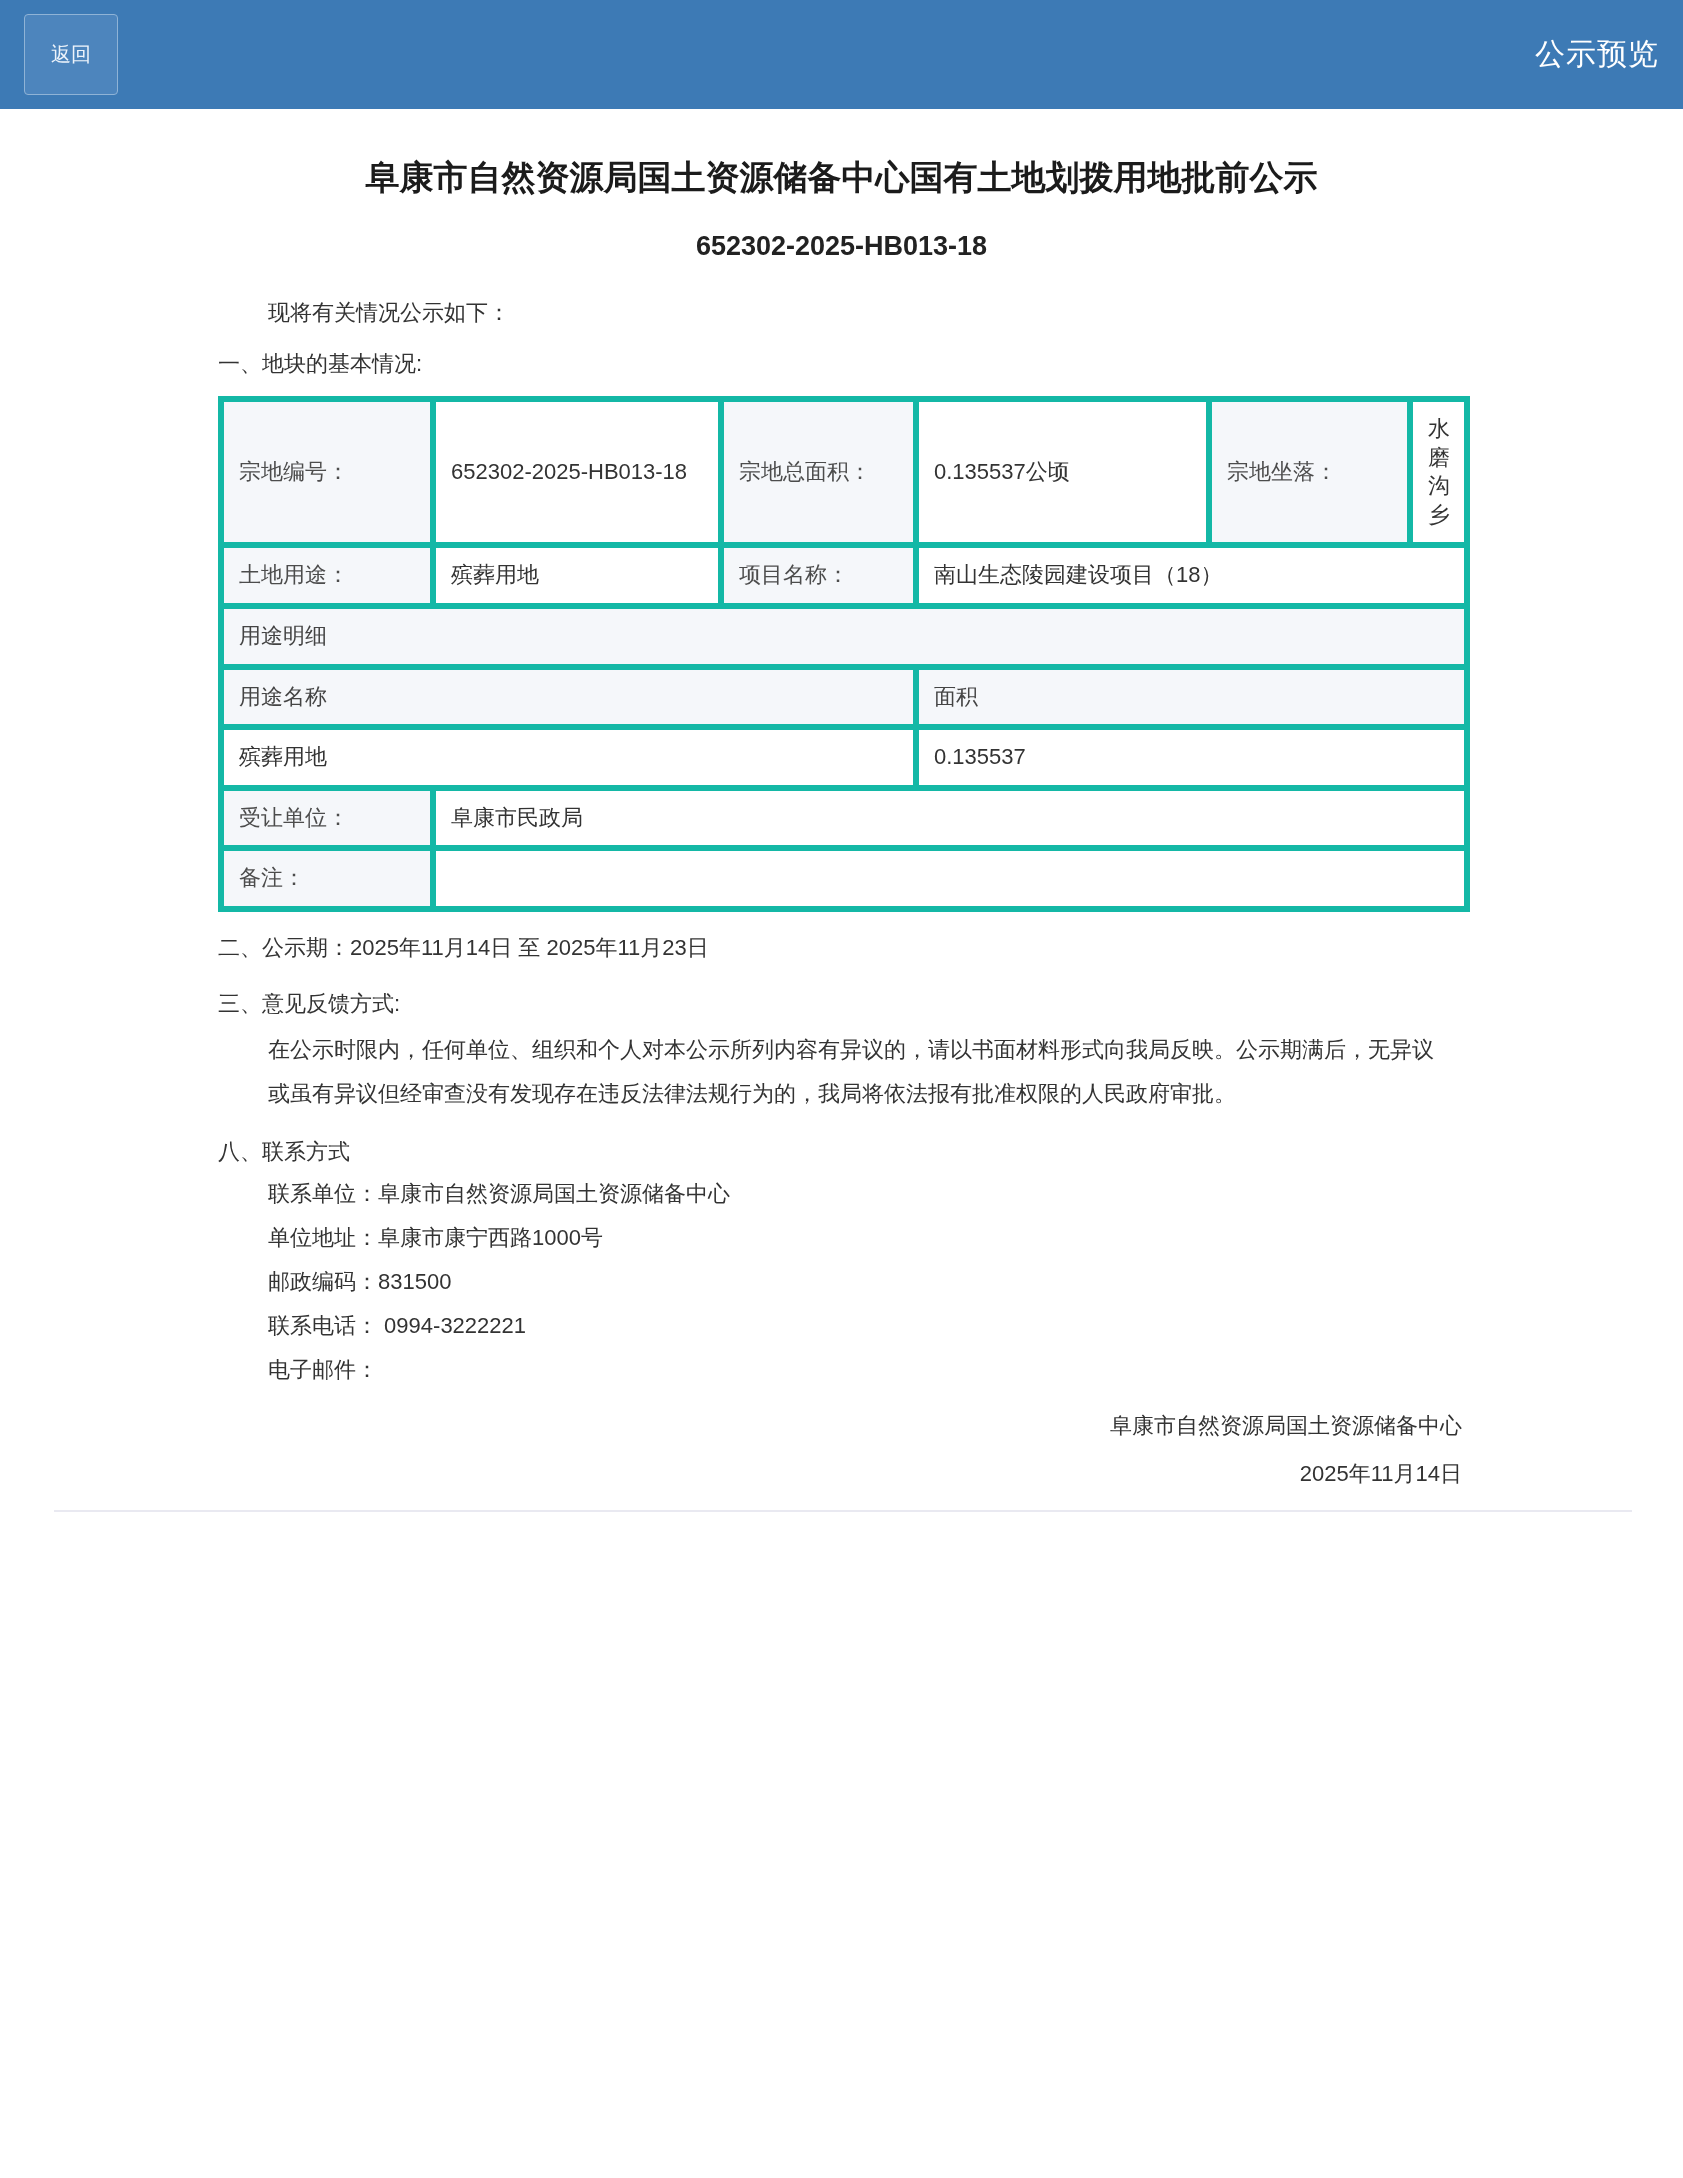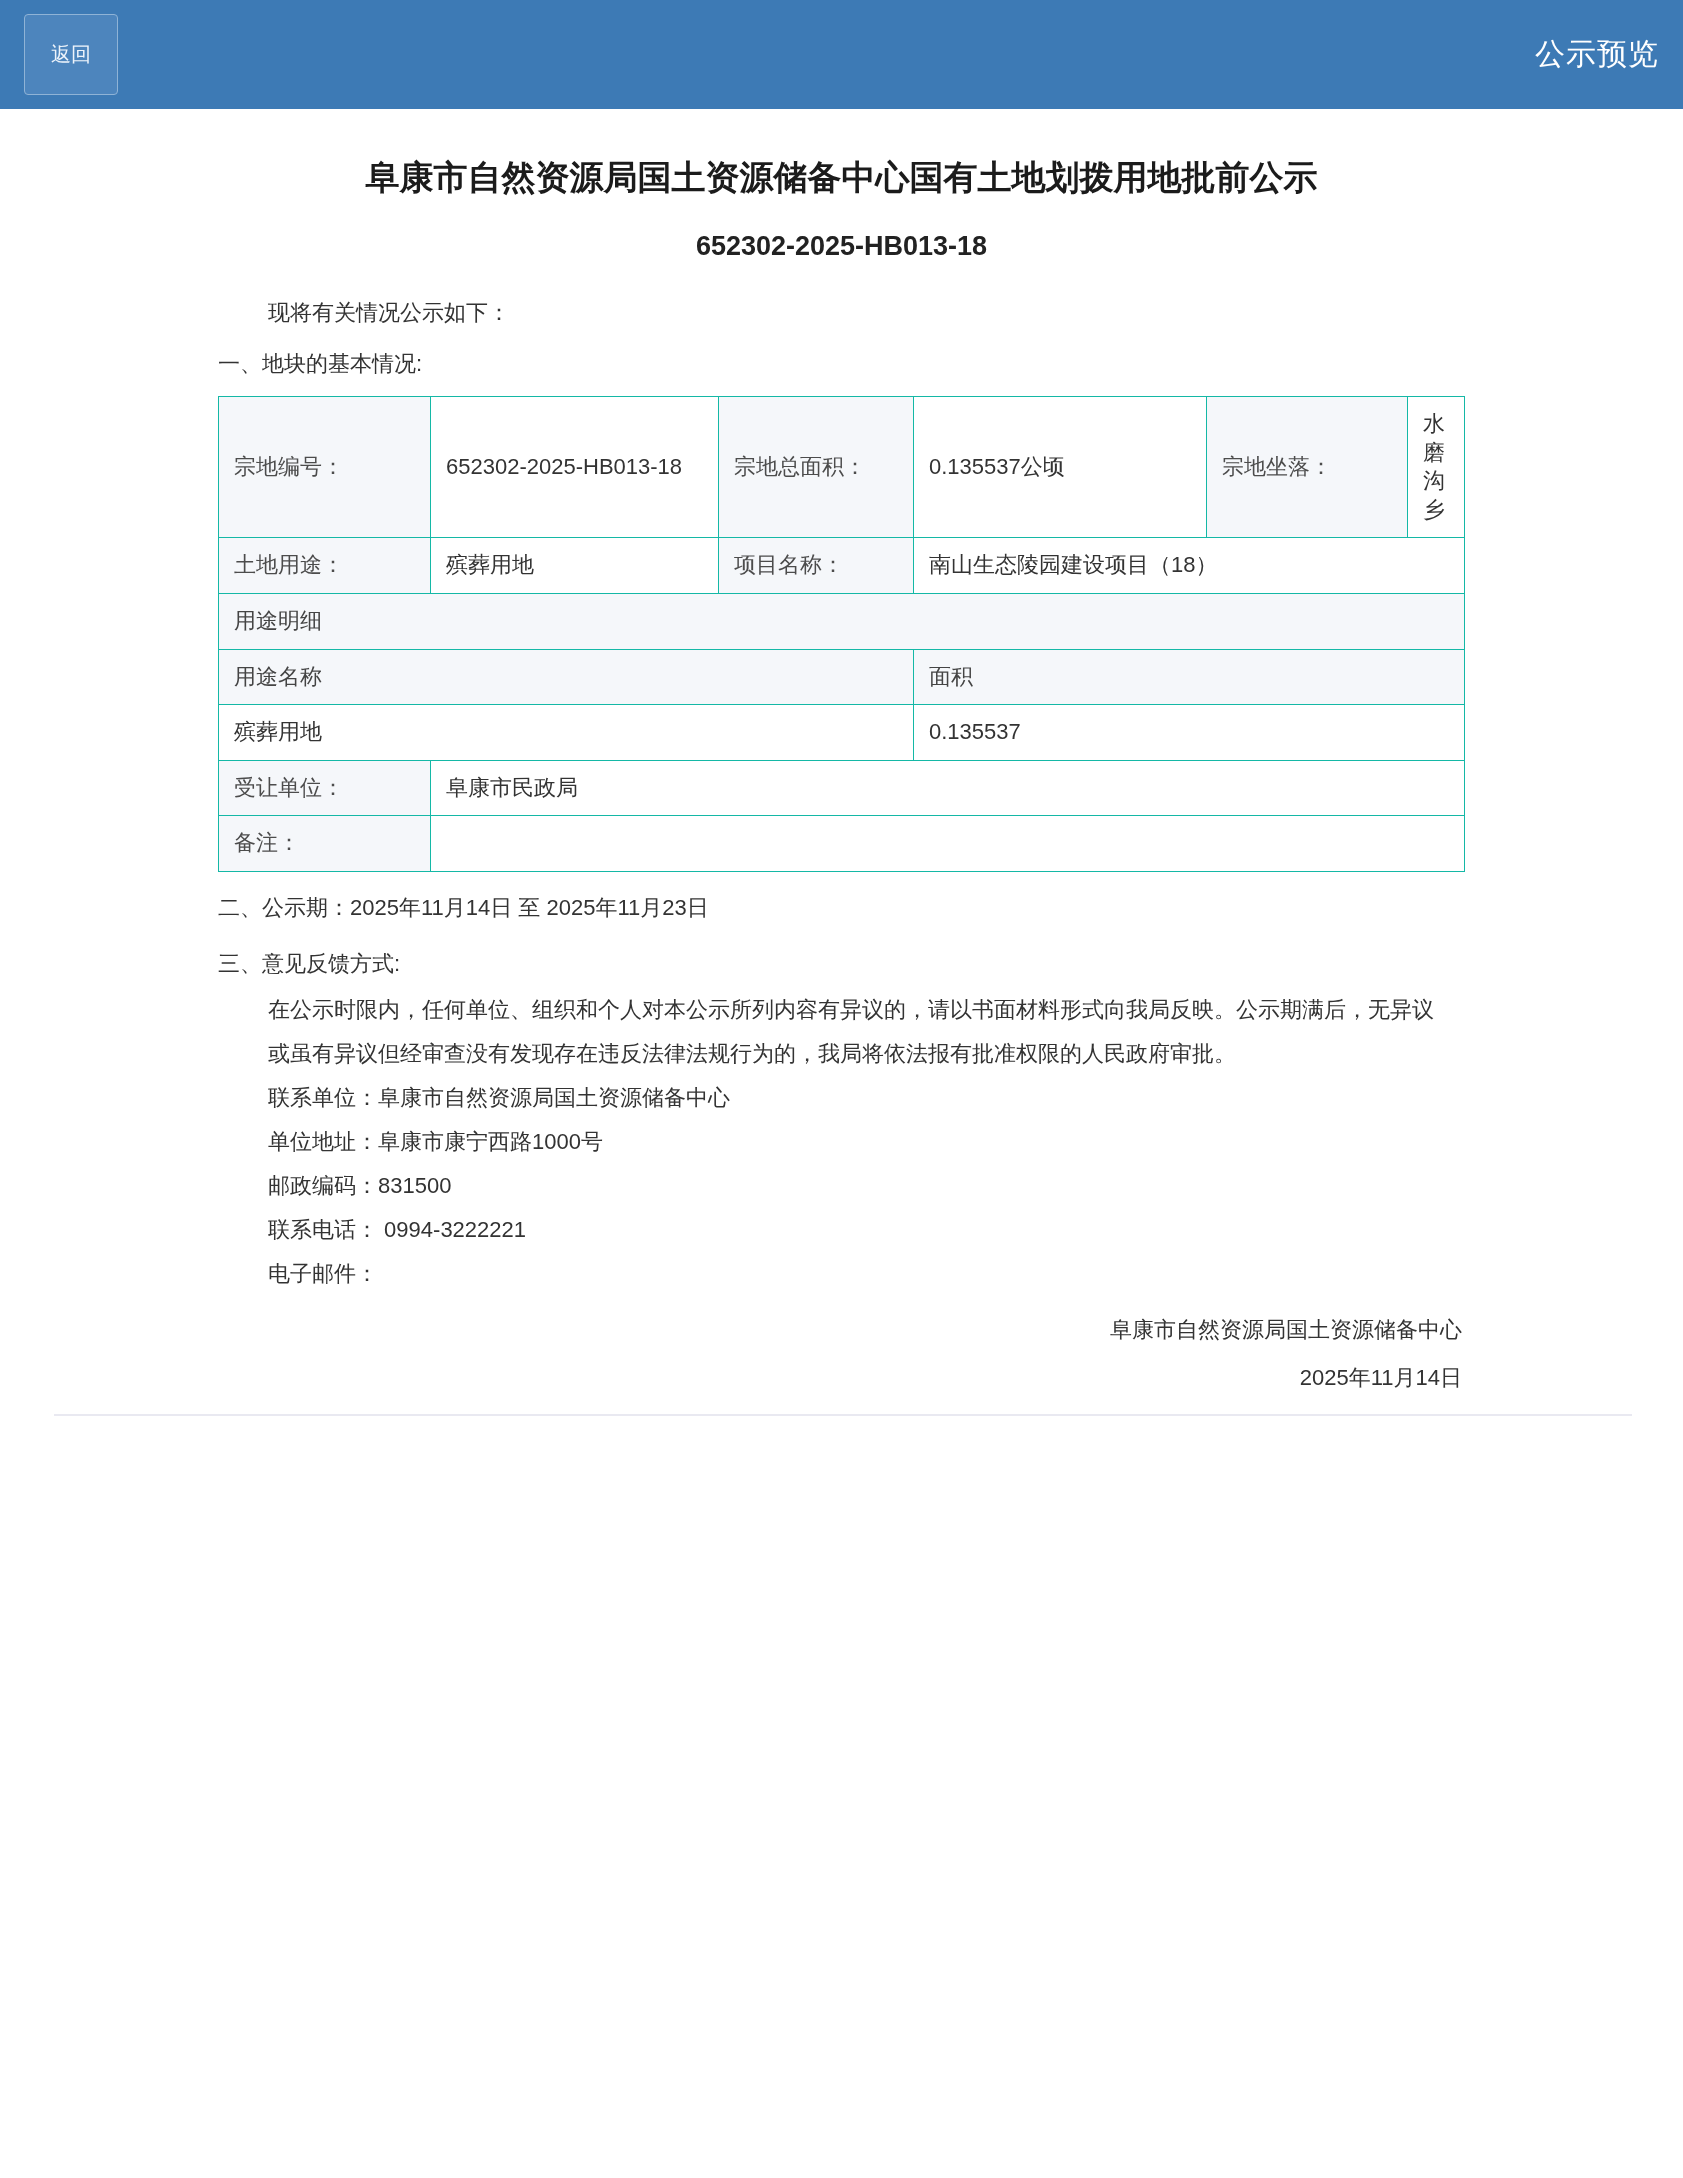--- a/index.html
+++ b/index.html
@@ -54,21 +54,21 @@
   
   .parcel-table {
     border-collapse: collapse;
     table-layout: fixed;
     width: 1246px;
     margin: 12px 0 0 218px;
     font-size: 22px;
     color: #333333;
   }
   .parcel-table td {
-    border: 1px solid #14b8a6;
+    border: 6px solid #14b8a6;
     padding: 13px 15px;
     line-height: 1.3;
     vertical-align: middle;
     word-break: break-word;
     text-align: left;
   }
   .parcel-table td.lbl { background: #f5f7fa; color: #4c4c4c; }
   .parcel-table td.hdr { background: #f5f7fa; color: #444444; }
   .parcel-table td.val { background: #ffffff; }
   
@@ -144,20 +144,21 @@
       <tr>
         <td class="lbl">备注：</td>
         <td class="val" colspan="5"></td>
       </tr>
     </tbody>
   </table>
 
   <p class="sec-heading">二、公示期：2025年11月14日 至 2025年11月23日</p>
   <p class="sec-heading">三、意见反馈方式:</p>
   <p class="body-para">在公示时限内，任何单位、组织和个人对本公示所列内容有异议的，请以书面材料形式向我局反映。公示期满后，无异议或虽有异议但经审查没有发现存在违反法律法规行为的，我局将依法报有批准权限的人民政府审批。</p>
+  <p class="sec-heading">八、联系方式</p>
 
   <p class="contact-line">联系单位：阜康市自然资源局国土资源储备中心</p>
   <p class="contact-line">单位地址：阜康市康宁西路1000号</p>
   <p class="contact-line">邮政编码：831500</p>
   <p class="contact-line">联系电话： 0994-3222221</p>
   <p class="contact-line">电子邮件：</p>
 
   <div class="sign-block">
     <p>阜康市自然资源局国土资源储备中心</p>
     <p>2025年11月14日</p>

